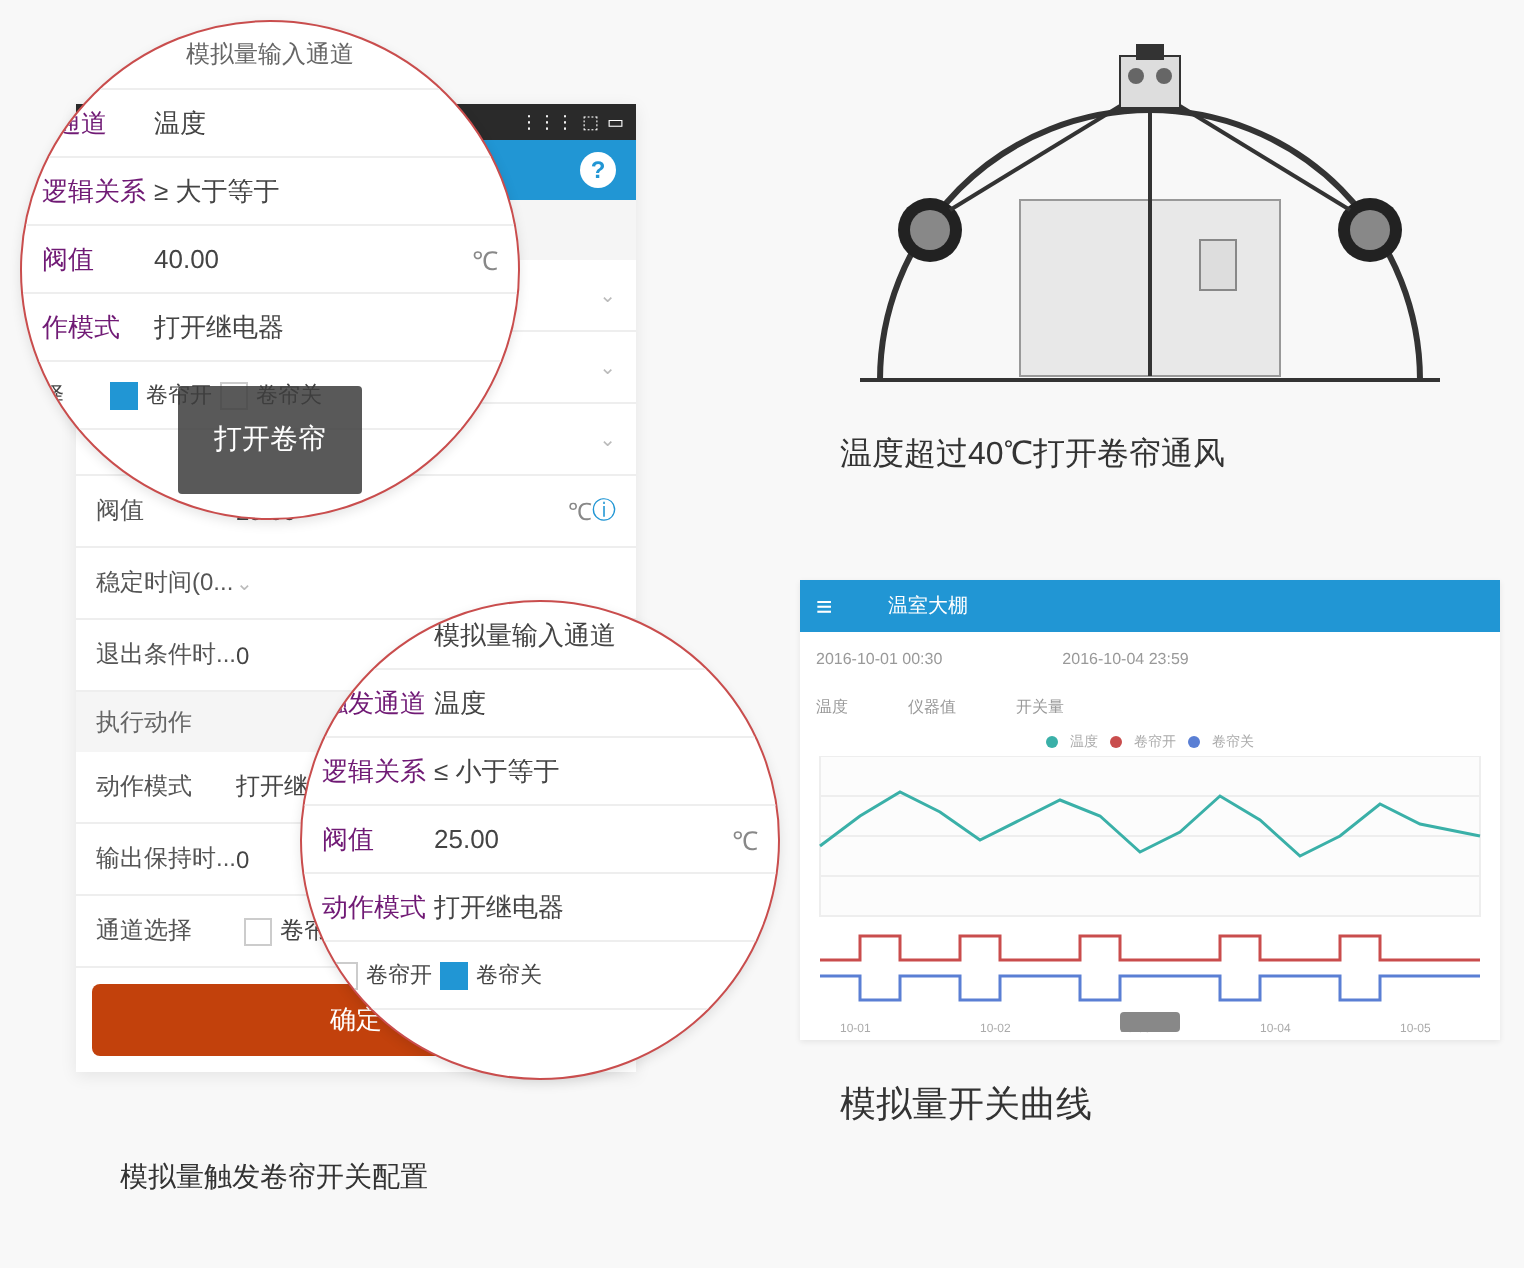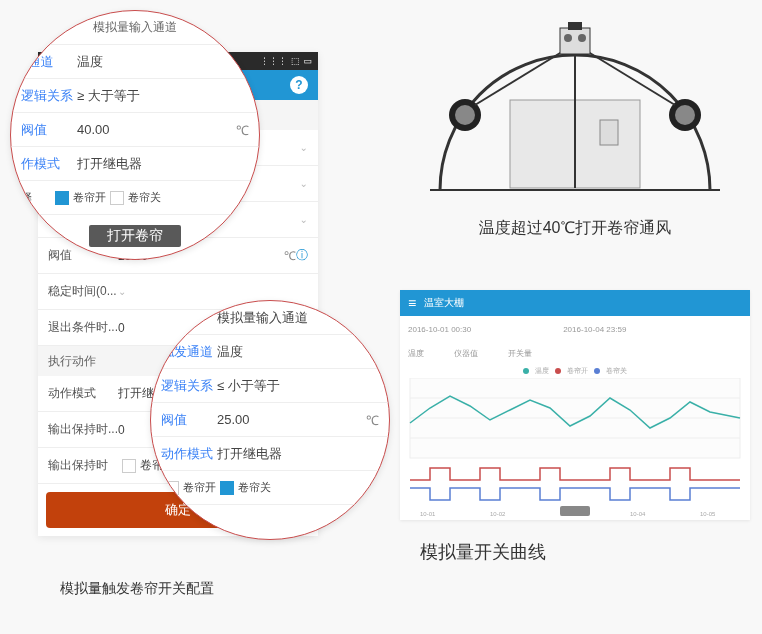--- a/index.html
+++ b/index.html
@@ -13,29 +13,29 @@
 .row .val{flex:1}
 .row .unit{color:#888;margin-left:4px}
 .row .chev{color:#bbb;font-size:10px}
 .sect{height:30px;background:#f5f5f5;display:flex;align-items:center;padding:0 10px;font-size:12px;color:#666}
 .chk{width:14px;height:14px;border:1px solid #ccc;margin:0 4px}
 .chk.on{background:#2196d4;border-color:#2196d4}
 .submit{margin:8px;height:36px;background:#c2410c;color:#fff;display:flex;align-items:center;justify-content:center;border-radius:4px;font-size:13px}
 .lens{position:absolute;border-radius:50%;border:1px solid #c94d4d;background:#fff;overflow:hidden;box-shadow:0 2px 6px rgba(0,0,0,.1)}
 .lens-inner{position:absolute;inset:0}
 .lrow{display:flex;align-items:center;height:34px;border-bottom:1px solid #eee;padding:0 10px;font-size:13px;color:#444}
-.lrow .llbl{width:56px;color:#3b82f6;flex-shrink:0}
-.lens-tag{position:absolute;bottom:12px;left:50%;transform:translateX(-50%);background:rgba(60,60,60,.85);color:#fff;padding:2px 18px;font-size:14px;border-radius:2px}
+.lrow .llbl{width:56px;color:#701a75;flex-shrink:0}
+.lens-tag{position:absolute;bottom:12px;left:50%;transform:translateX(-50%);background:rgba(60,60,60,.85);color:#fff;padding:18px 18px;font-size:14px;border-radius:2px}
 .greenhouse{position:absolute;left:420px;top:20px;width:310px;height:180px}
-.gh-caption{position:absolute;left:420px;top:215px;width:310px;text-align:center;font-size:16px;color:#333;line-height:1.6}
+.gh-caption{position:absolute;left:420px;top:215px;width:310px;text-align:left;font-size:16px;color:#333;line-height:1.6}
 .chart{position:absolute;left:400px;top:290px;width:350px;height:230px;background:#fff;box-shadow:0 1px 3px rgba(0,0,0,.08)}
-.chart-hdr{height:26px;background:#2196d4;display:flex;align-items:center;padding:0 8px;color:#fff;font-size:10px;gap:4px}
+.chart-hdr{height:26px;background:#2196d4;display:flex;align-items:center;padding:0 8px;color:#fff;font-size:10px;gap:24px}
 .menu-ico{display:inline-block;width:12px}
 .menu-ico::before{content:"≡";font-size:14px}
-.chart-ctrl{height:26px;display:flex;align-items:center;padding:0 8px;font-size:8px;color:#999;gap:92px}
+.chart-ctrl{height:26px;display:flex;align-items:center;padding:0 8px;font-size:8px;color:#999;gap:60px}
 .chart-tabs{height:22px;display:flex;align-items:center;padding:0 8px;font-size:8px;color:#999;gap:30px}
 .chart-legend{height:14px;display:flex;align-items:center;justify-content:center;gap:6px;font-size:7px;color:#aaa}
 .leg-dot{width:6px;height:6px;border-radius:50%}
 .chart-body{position:relative;height:140px;margin:0 8px}
 .chart-caption{position:absolute;left:420px;top:540px;width:310px;text-align:left;font-size:18px;color:#333}
 .main-caption{position:absolute;left:60px;top:580px;font-size:14px;color:#333}
 .info-ico{color:#2196d4;font-size:12px;margin-left:auto}
 </style>
 </head>
 <body>
@@ -86,21 +86,21 @@
         <span class="lbl">动作模式</span>
         <span class="val">打开继电器</span>
         <span class="chev">⌄</span>
       </div>
       <div class="row">
         <span class="lbl">输出保持时...</span>
         <span class="val">0</span>
         <span class="chev">⌄</span>
       </div>
       <div class="row">
-        <span class="lbl">输出保持时</span>
+        <span class="lbl">通道选择</span>
         <div class="chk"></div>
         <span>卷帘开</span>
         <div class="chk"></div>
         <span>卷帘关</span>
       </div>
     </div>
   <div class="submit">确定</div>
 </div>
 
 <div class="lens" style="left:10px;top:10px;width:250px;height:250px">

